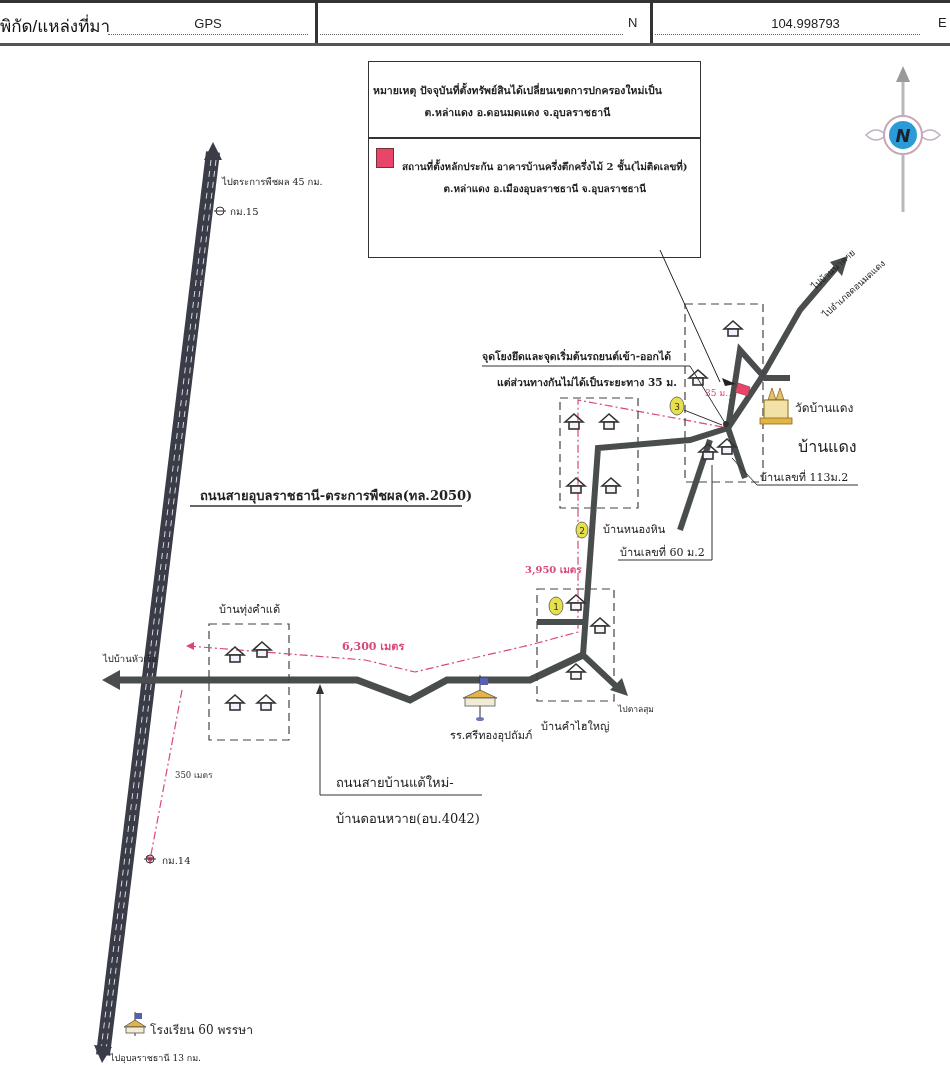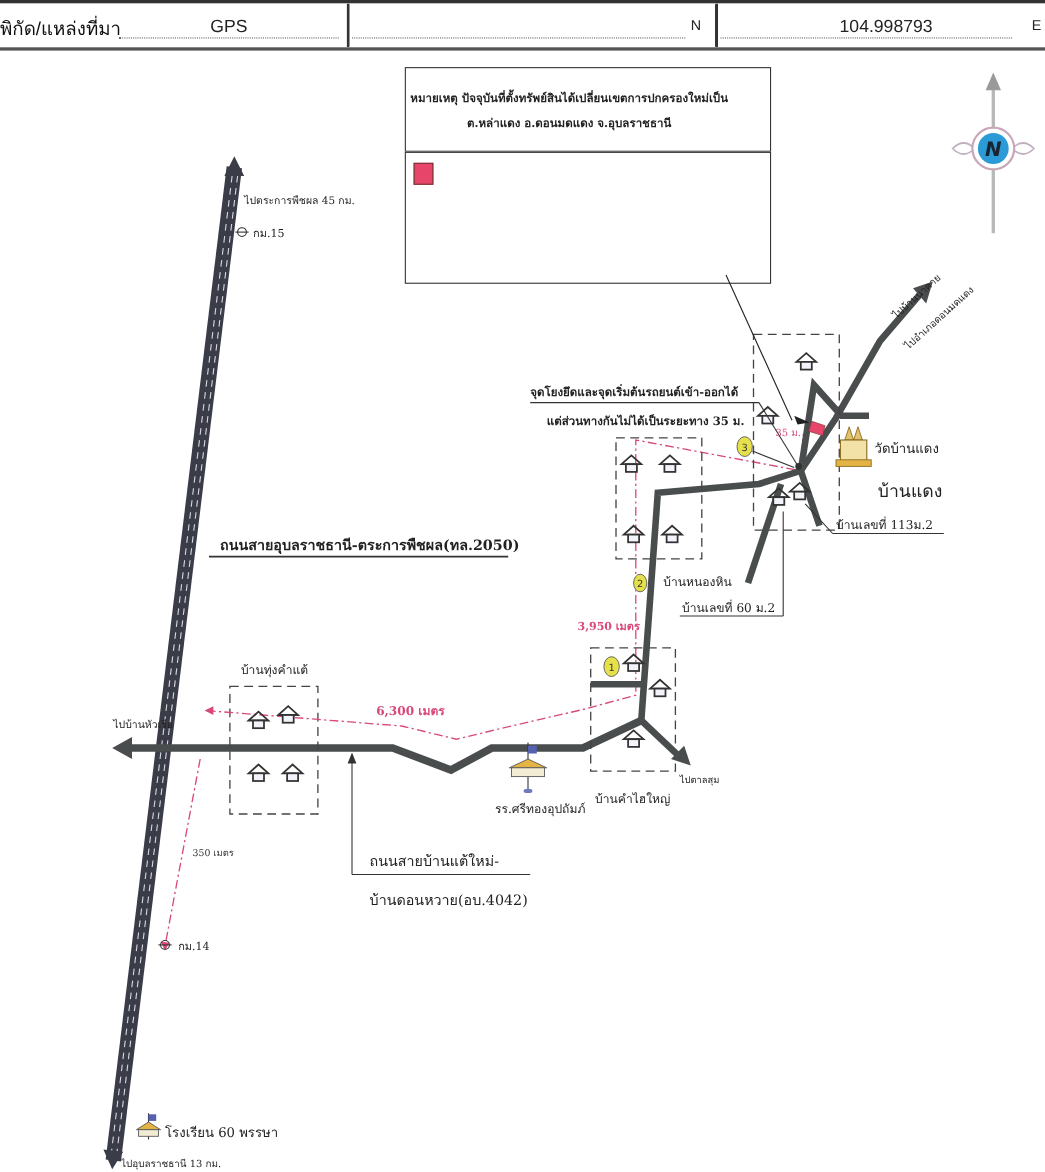--- a/index.html
+++ b/index.html
@@ -1,21 +1,21 @@
 <!DOCTYPE html>
 <html><head>
 <meta charset="utf-8">
 <style>
   html, body { margin:0; padding:0; background:#ffffff; }
   body { width:950px; height:1065px; position:relative; overflow:hidden; font-family:"DejaVu Serif", "Liberation Serif", serif; }
   .header { position:absolute; left:0; top:0; width:950px; height:46px; border-top:3px solid #333; border-bottom:3px solid #555; display:flex; font-family:"Liberation Sans", sans-serif; background:#fff; box-sizing:border-box; }
-  .hcell { position:relative; height:100%; box-sizing:border-box;border-radius:19px; }
+  .hcell { position:relative; height:100%; box-sizing:border-box; }
   .hcell.sep { border-right:3px solid #333; }
   .hlabel { position:absolute; left:0; top:9px; font-size:17px; color:#111; }
-  .hval { position:absolute; top:13px; font-size:16px; color:#222; text-align:center; }
+  .hval { position:absolute; top:13px; font-size:13px; color:#222; text-align:center; }
   .dots { position:absolute; bottom:8px; height:0; border-bottom:1px dotted #666; }
   .hsuffix { position:absolute; top:12px; font-size:13px; color:#222; }
   svg { position:absolute; left:0; top:0; }
   .lbl { font-family:"DejaVu Serif", serif; fill:#222; }
   .note { position:absolute; border:1.5px solid #333; background:#fff; box-sizing:border-box; }
   .note-text { font-size:10.5px; color:#222; line-height:22px; font-weight:bold; font-family:"DejaVu Serif", serif;text-align:center; }
 </style>
 </head>
 <body>
 
@@ -39,20 +39,24 @@
 </div>
 
 <div class="note" style="left:368px; top:61px; width:333px; height:77px;">
   <div class="note-text" style="position:absolute; left:4px; top:17px; white-space:nowrap;">
     <div>หมายเหตุ  ปัจจุบันที่ตั้งทรัพย์สินได้เปลี่ยนเขตการปกครองใหม่เป็น</div>
     <div>ต.หล่าแดง อ.ดอนมดแดง จ.อุบลราชธานี</div>
   </div>
 </div>
 <div class="note" style="left:368px; top:138px; width:333px; height:120px;">
   <div style="position:absolute; left:7px; top:9px; width:16px; height:18px; background:#e8456a; border:1px solid #733;"></div>
+  <div class="note-text" style="position:absolute; left:33px; top:17px; white-space:nowrap; font-size:10px;">
+    <div>สถานที่ตั้งหลักประกัน อาคารบ้านครึ่งตึกครึ่งไม้ 2 ชั้น(ไม่ติดเลขที่)</div>
+    <div>ต.หล่าแดง อ.เมืองอุบลราชธานี จ.อุบลราชธานี</div>
+  </div>
 </div>
 
 <svg width="950" height="1065" viewBox="0 0 950 1065">
   <defs>
     <pattern id="hwy" patternUnits="userSpaceOnUse" width="14" height="14">
       <rect width="14" height="14" fill="#3b3d48"></rect>
     </pattern>
   </defs>
 
   <g>

